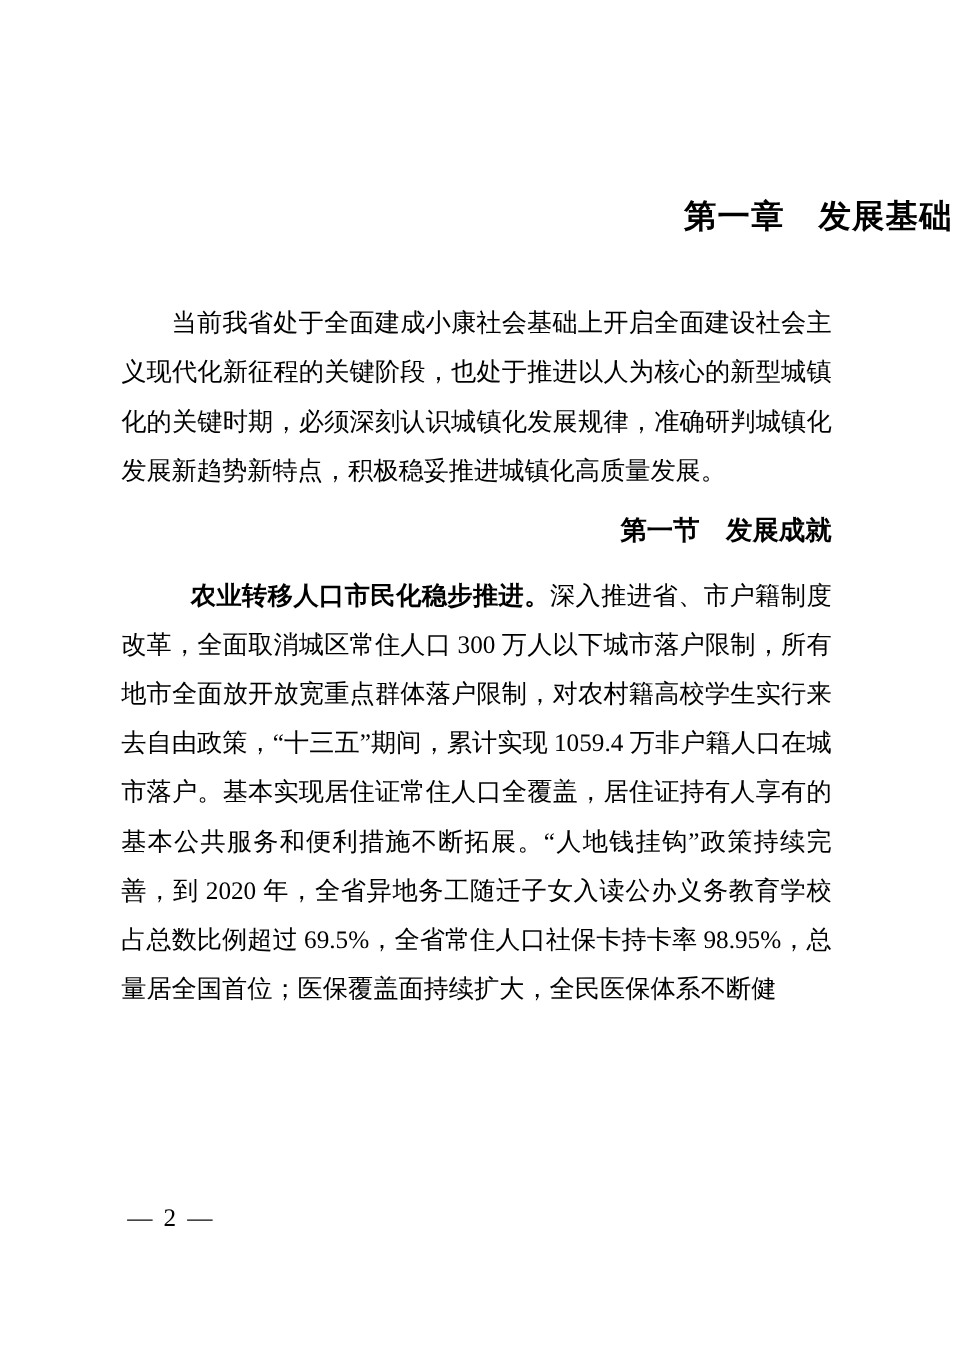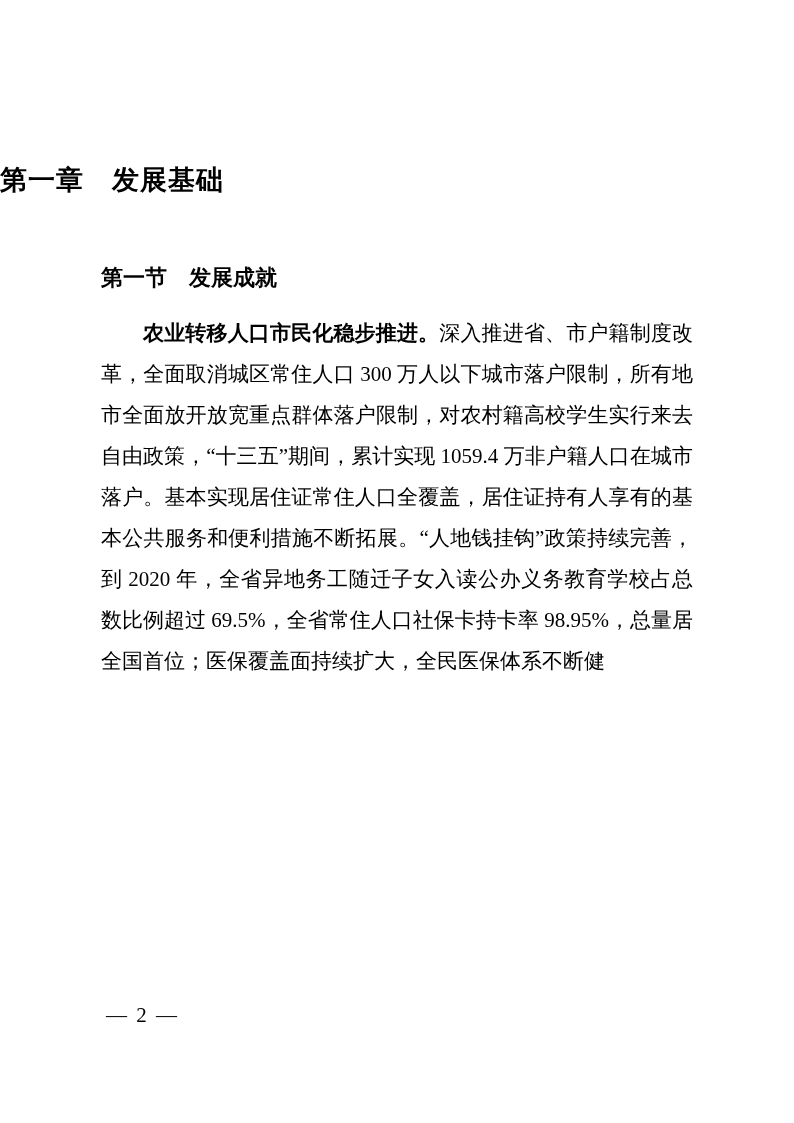--- a/index.html
+++ b/index.html
@@ -18,21 +18,21 @@
     width: 794px;
     height: 1123px;
     background: #ffffff;
     overflow: hidden;
   }
   .chapter-title {
     position: absolute;
     top: 163px;
     left: 0;
     width: 794px;
-    text-align: left;
+    text-align: right;
     font-family: "Liberation Sans", "DejaVu Sans", sans-serif;
     font-weight: 700;
     font-size: 27px;
     line-height: 34px;
     letter-spacing: 1px;
     white-space: pre;
   }
   .content {
     position: absolute;
     left: 101px;
@@ -43,50 +43,52 @@
     margin: 0;
     font-size: 21px;
     line-height: 41px;
     text-align: justify;
     text-justify: inter-character;
     text-indent: 2em;
     word-break: break-all;
   }
   .section-title {
     margin: 8px 0 14px 0;
-    text-align: left;
+    text-align: right;
     font-family: "Liberation Sans", "DejaVu Sans", sans-serif;
     font-weight: 700;
     font-size: 22px;
     line-height: 41px;
     text-indent: 0;
     white-space: pre;
   }
   .lead-bold {
     font-family: "Liberation Sans", "DejaVu Sans", sans-serif;
     font-weight: 700;
+    margin-left: 16px;
   }
   .footer {
     position: absolute;
     left: 106px;
     top: 1002px;
     font-size: 21px;
     line-height: 26px;
     letter-spacing: 2px;
   }
 </style>
 </head>
 <body>
 
 <div class="page">
 
   <div class="chapter-title">第一章　发展基础</div>
 
   <div class="content">
 
+    <p class="para">当前我省处于全面建成小康社会基础上开启全面建设社会主义现代化新征程的关键阶段，也处于推进以人为核心的新型城镇化的关键时期，必须深刻认识城镇化发展规律，准确研判城镇化发展新趋势新特点，积极稳妥推进城镇化高质量发展。</p>
 
     <div class="section-title">第一节　发展成就</div>
 
 
     <p class="para"><span class="lead-bold">农业转移人口市民化稳步推进。</span><span>深入推进省、市户籍制度改革，全面取消城区常住人口 300 万人以下城市落户限制，所有地市全面放开放宽重点群体落户限制，对农村籍高校学生实行来去自由政策，“十三五”期间，累计实现 1059.4 万非户籍人口在城市落户。基本实现居住证常住人口全覆盖，居住证持有人享有的基本公共服务和便利措施不断拓展。“人地钱挂钩”政策持续完善，到 2020 年，全省异地务工随迁子女入读公办义务教育学校占总数比例超过 69.5%，全省常住人口社保卡持卡率 98.95%，总量居全国首位；医保覆盖面持续扩大，全民医保体系不断健</span></p>
 
   </div>
 
   <div class="footer">— 2 —</div>
 

